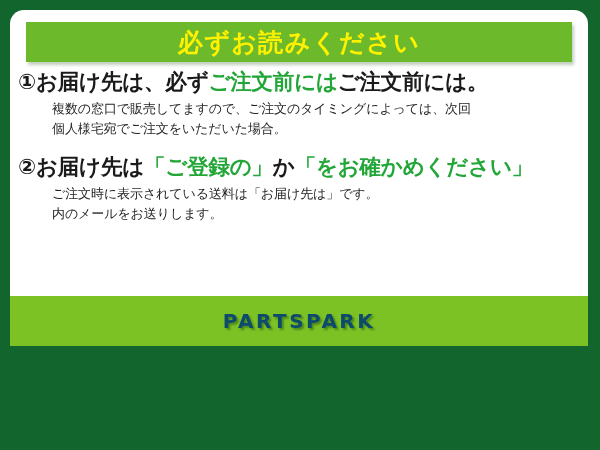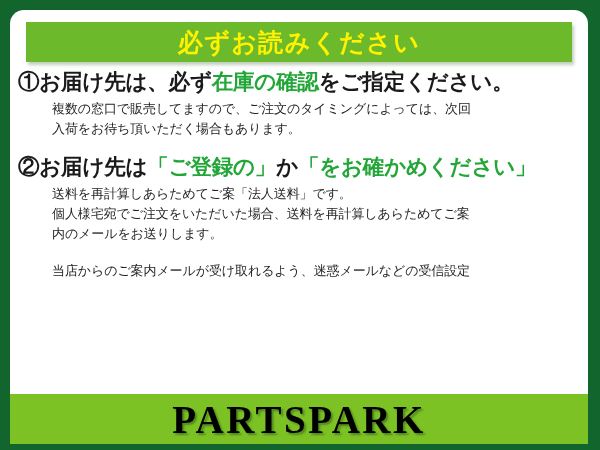--- a/index.html
+++ b/index.html
@@ -22,25 +22,24 @@
     width: 600px;
     height: 450px;
     background: #13652e;
     padding: 10px 12px 0 10px;
   }
 
   .notice-card {
     position: relative;
     box-sizing: border-box;
     width: 100%;
-    height: 434px;
+    height: 336px;
     background: #ffffff;
     border-radius: 14px 14px 0 0;
     overflow: hidden;
-    font-family: Liberation Serif, serif;
   }
 
   
   .header-banner {
     position: absolute;
     left: 16px;
     top: 12px;
     width: 546px;
     height: 40px;
     background: #6cb92c;
@@ -106,66 +105,64 @@
     left: 0;
     bottom: 0;
     width: 100%;
     height: 50px;
     background: #7dc225;
     display: flex;
     align-items: center;
     justify-content: center;
   }
   .brand-name {
-    color: #000000;
-    font-size: 39px;
+    color: #0c4a6e;
+    font-size: 20px;
     font-weight: bold;
     letter-spacing: 2.5px;
     text-shadow: 2px 2px 2px rgba(40, 90, 20, 0.55);
     line-height: 1;
   }
 </style>
 </head>
 <body>
 
 <div class="notice-frame">
   <div class="notice-card">
 
     <div class="header-banner">
       <div class="header-title">必ずお読みください</div>
     </div>
 
     <div class="notice-body">
 
       <div class="notice-item">
         <div class="item-heading">
-          <span>①</span><span>お届け先は、必ず</span><span class="hl">在庫の確認</span><span>をご指定ください。</span>
+          <span>①</span><span>お届け先は、必ず</span><span class="hl">ご注文前には</span><span>ご注文前には。</span>
         </div>
         <div class="gap-small"></div>
         <div class="item-detail">複数の窓口で販売してますので、ご注文のタイミングによっては、次回</div>
-        <div class="item-detail">入荷をお待ち頂いただく場合もあります。</div>
+        <div class="item-detail">個人様宅宛でご注文をいただいた場合。</div>
       </div>
 
       <div class="gap-sect"></div>
 
       <div class="notice-item">
         <div class="item-heading">
           <span>②</span><span>お届け先は</span><span class="hl">「ご登録の」</span><span>か</span><span class="hl">「をお確かめください」</span>
         </div>
         <div class="gap-small"></div>
-        <div class="item-detail">送料を再計算しあらためてご案「法人送料」です。</div>
-        <div class="item-detail">個人様宅宛でご注文をいただいた場合、送料を再計算しあらためてご案</div>
+        <div class="item-detail">ご注文時に表示されている送料は「お届け先は」です。</div>
         <div class="item-detail">内のメールをお送りします。</div>
       </div>
 
       <div class="gap-sect"></div>
 
       <div class="notice-item">
         <div class="gap-small"></div>
-        <div class="item-detail">当店からのご案内メールが受け取れるよう、迷惑メールなどの受信設定</div>
       </div>
 
     </div>
 
     <div class="footer-banner">
       <div class="brand-name">PARTSPARK</div>
     </div>
 
   </div>
 </div>

